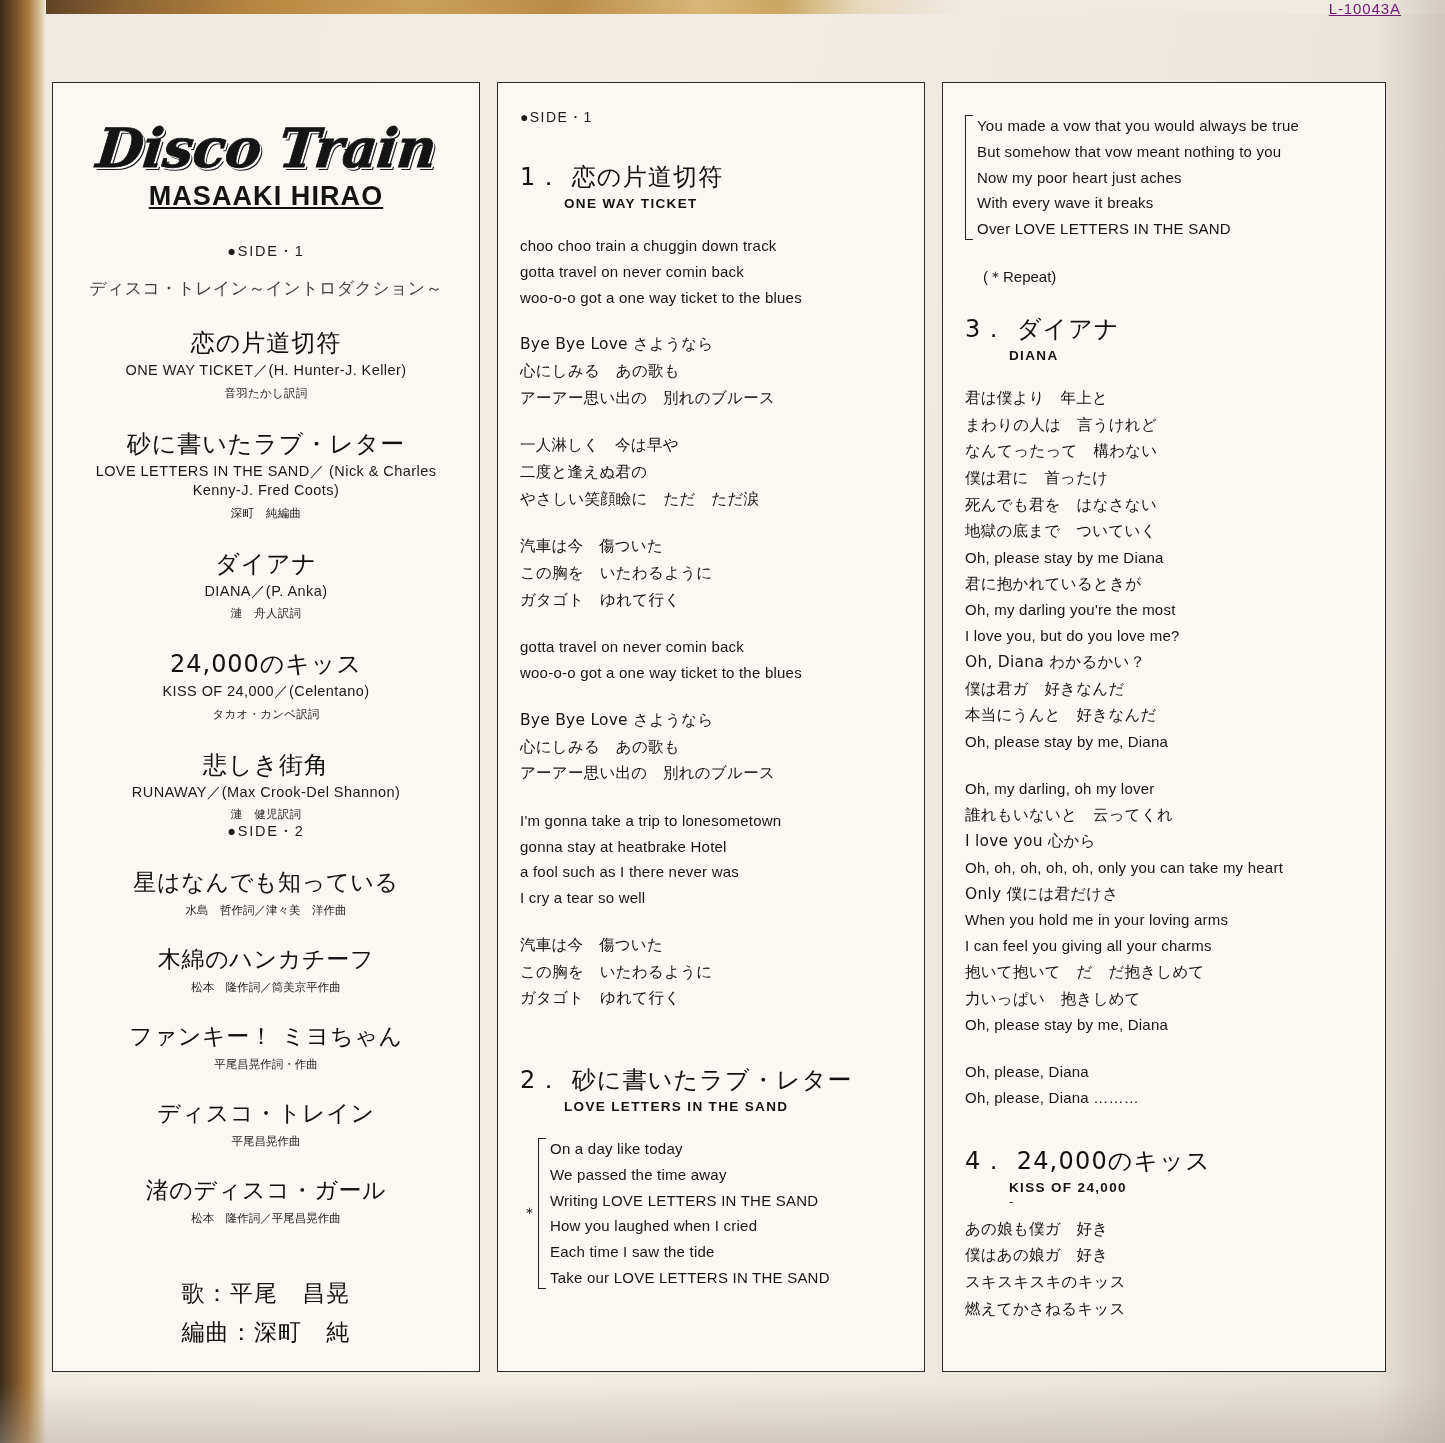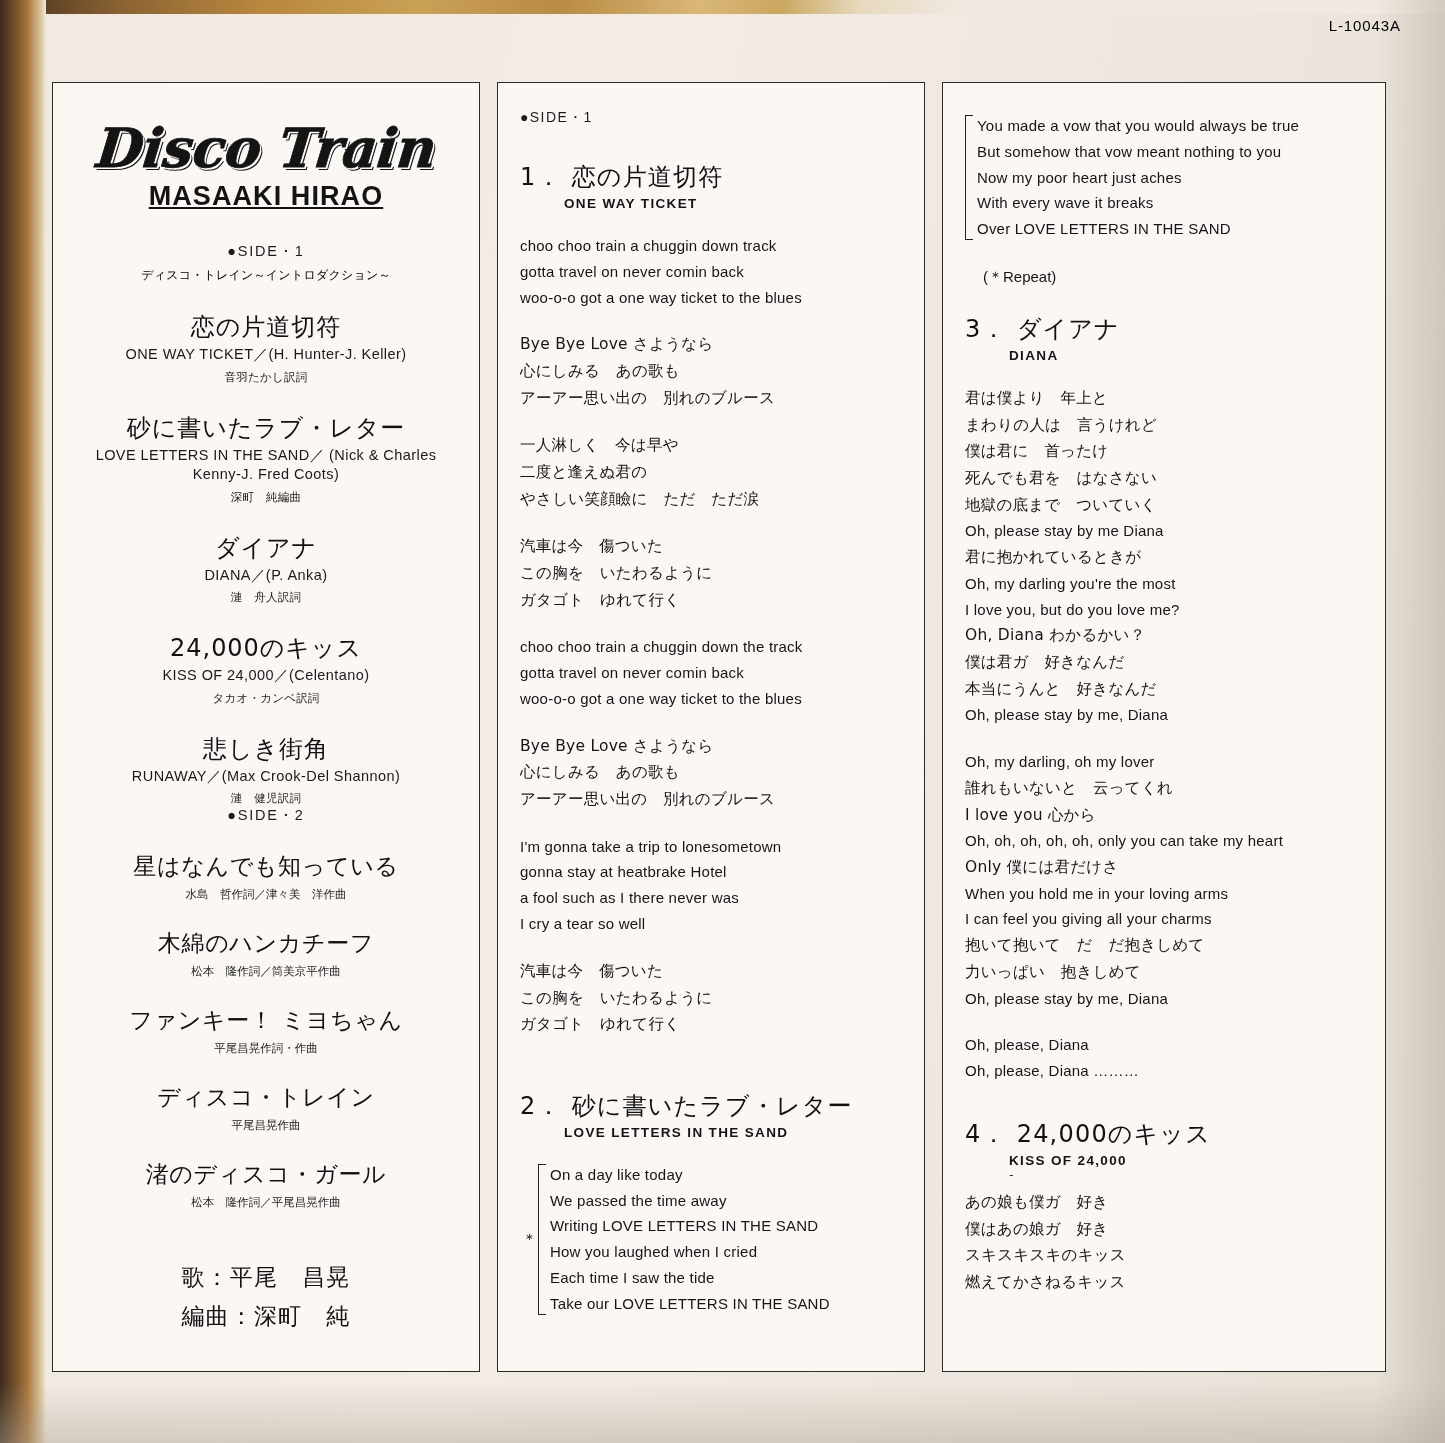--- a/index.html
+++ b/index.html
@@ -55,25 +55,26 @@
     top: 0;
     width: 70px;
     height: 1443px;
     background: linear-gradient(90deg, rgba(190,180,168,0) 0%, rgba(168,157,144,0.40) 100%);
   }
 
   
   #catalog {
     position: absolute;
     right: 44px;
-    top: 17px;
+    top: 0;
     font-family: "Liberation Sans", sans-serif;
     font-size: 15px;
     letter-spacing: 0.06em;
-    color: #000000;
+    color: #701a75;
+    text-decoration: underline;
   }
 
   
   .panel {
     position: absolute;
     border: 1.6px solid #2b2b2b;
     background: #fbf8f4;
     box-sizing: border-box;
   }
   #panel-left   { left: 52px;  top: 82px; width: 428px;  height: 1290px; }
@@ -116,24 +117,24 @@
   .side-label {
     text-align: center;
     font-family: "Liberation Sans", sans-serif;
     font-size: 14.5px;
     letter-spacing: 0.12em;
     color: #1c1c1c;
     margin-top: 30px;
   }
   .intro-line {
     text-align: center;
-    font-size: 12px;
+    font-size: 17px;
     letter-spacing: 0.02em;
-    color: #000000;
-    margin-top: 6px;
+    color: #404040;
+    margin-top: 16px;
   }
   .track {
     text-align: center;
     margin-top: 28px;
   }
   .track-jp {
     font-size: 24px;
     letter-spacing: 0.04em;
     color: #111;
     line-height: 1.25;
@@ -365,21 +366,20 @@
       <div class="line">一人淋しく　今は早や</div>
       <div class="line">二度と逢えぬ君の</div>
       <div class="line">やさしい笑顔瞼に　ただ　ただ涙</div>
     </div>
     <div class="stanza">
       <div class="line">汽車は今　傷ついた</div>
       <div class="line">この胸を　いたわるように</div>
       <div class="line">ガタゴト　ゆれて行く</div>
     </div>
     <div class="stanza">
-      <div class="line en">choo choo train a chuggin down the track</div>
       <div class="line en">gotta travel on never comin back</div>
       <div class="line en">woo-o-o got a one way ticket to the blues</div>
     </div>
     <div class="stanza">
       <div class="line">Bye Bye Love さようなら</div>
       <div class="line">心にしみる　あの歌も</div>
       <div class="line">アーアー思い出の　別れのブルース</div>
     </div>
     <div class="stanza">
       <div class="line en">I'm gonna take a trip to lonesometown</div>
@@ -428,20 +428,21 @@
     <div class="song-head" style="margin-top:10px">
       <div class="num-jp">
         <span>3．</span><span style="margin-left:10px">ダイアナ</span>
       </div>
       <div class="sub-en">DIANA</div>
     </div>
 
     <div class="stanza">
       <div class="line">君は僕より　年上と</div>
       <div class="line">まわりの人は　言うけれど</div>
+      <div class="line">なんてったって　構わない</div>
       <div class="line">僕は君に　首ったけ</div>
       <div class="line">死んでも君を　はなさない</div>
       <div class="line">地獄の底まで　ついていく</div>
       <div class="line en">Oh, please stay by me Diana</div>
       <div class="line">君に抱かれているときが</div>
       <div class="line en">Oh, my darling you're the most</div>
       <div class="line en">I love you, but do you love me?</div>
       <div class="line">Oh, Diana わかるかい？</div>
       <div class="line">僕は君ガ　好きなんだ</div>
       <div class="line">本当にうんと　好きなんだ</div>

